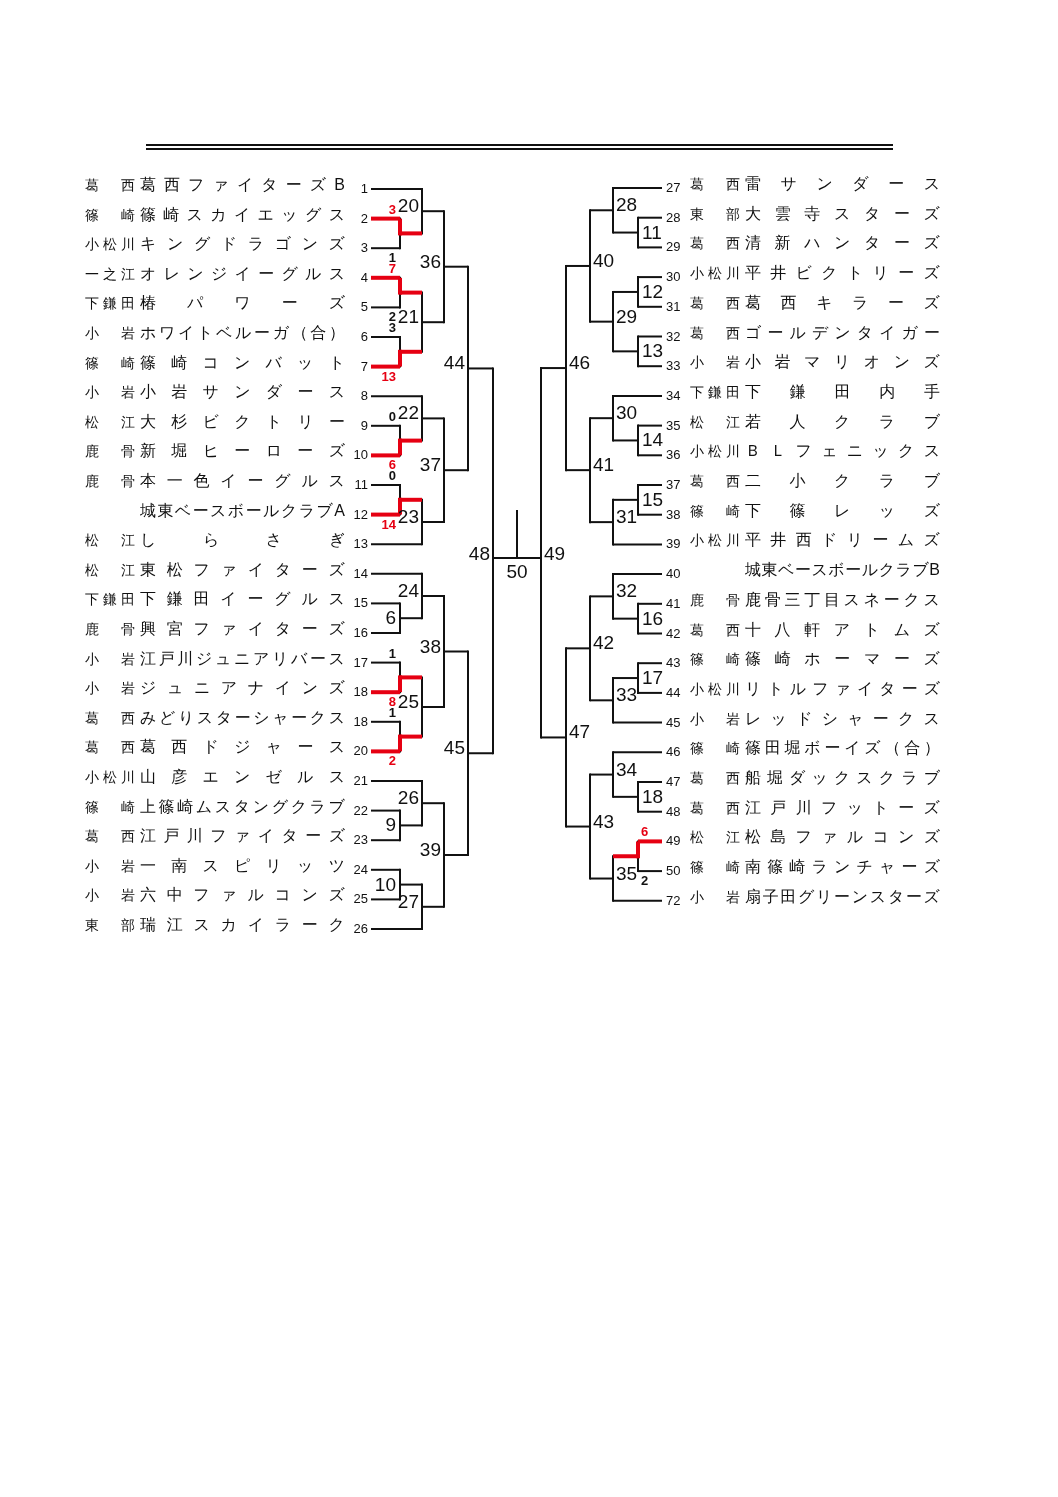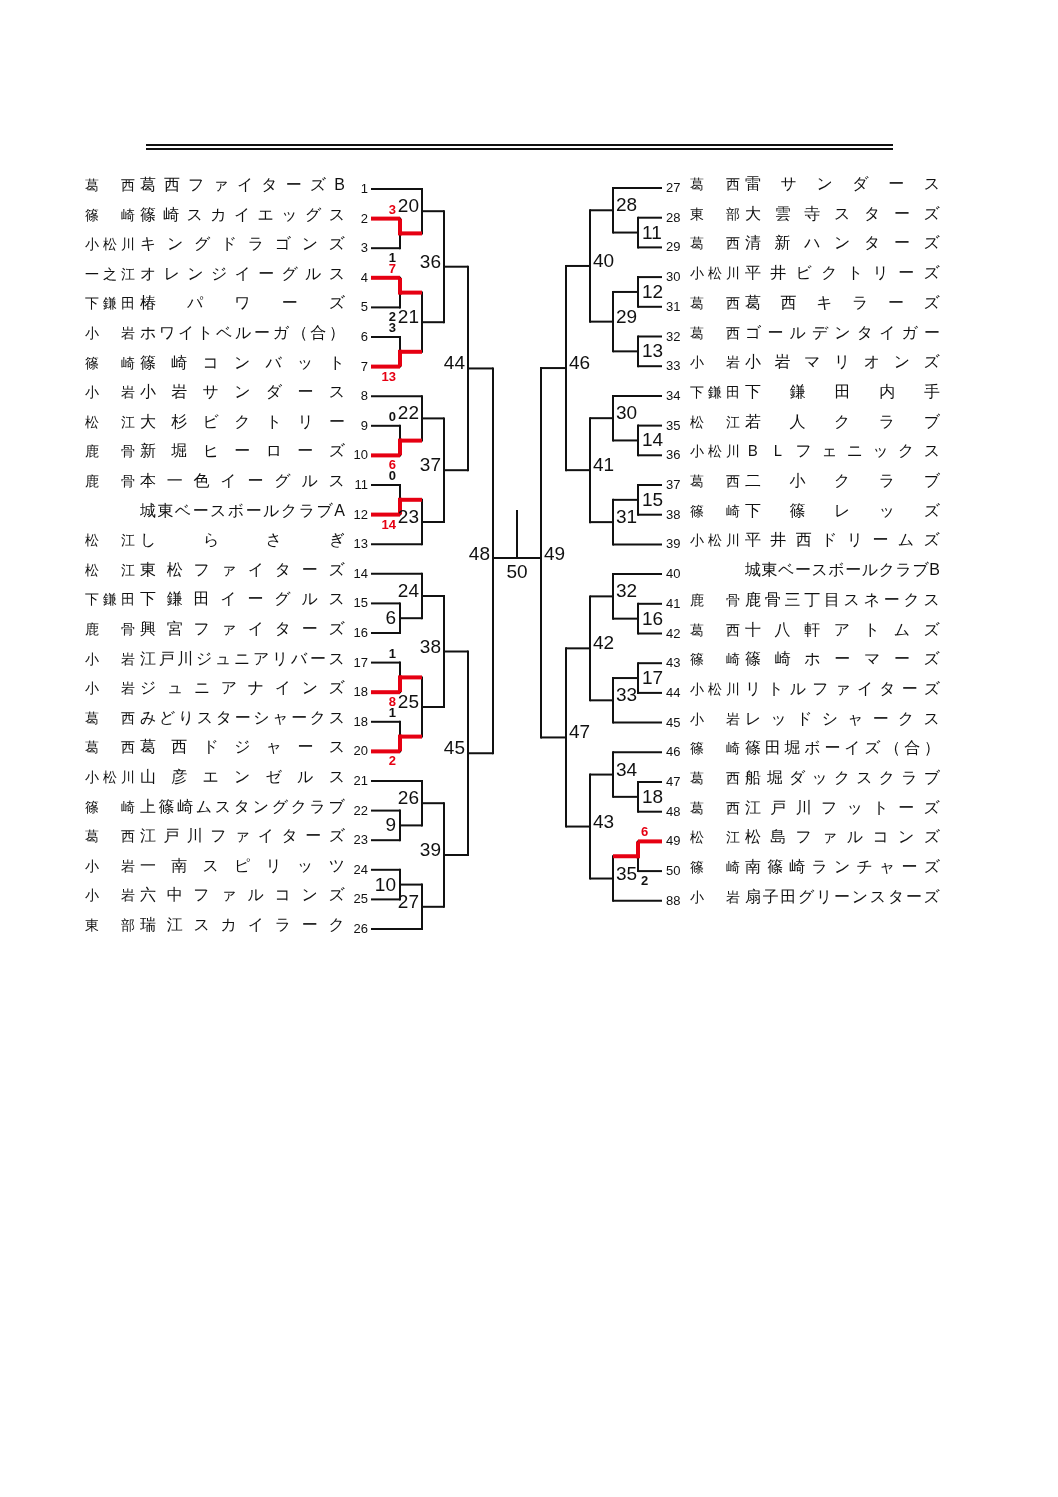--- a/index.html
+++ b/index.html
@@ -1000,21 +1000,21 @@
         <span>田</span>
         <span>グ</span>
         <span>リ</span>
         <span>ー</span>
         <span>ン</span>
         <span>ス</span>
         <span>タ</span>
         <span>ー</span>
         <span>ズ</span>
       </div>
-      <div class="tnum" style="left: 666px; width: 32px; top: 893.8px; text-align: left;">88</div>
+      <div class="tnum" style="left: 666px; width: 32px; top: 893.8px; text-align: left;">72</div>
       <div class="score" style="left: 366px; width: 30px; top: 202.6px; text-align: right; color: rgb(230, 0, 18);">3</div>
       <div class="score" style="left: 366px; width: 30px; top: 251.2px; text-align: right; color: rgb(17, 17, 17);">1</div>
       <div class="score" style="left: 366px; width: 30px; top: 261.8px; text-align: right; color: rgb(230, 0, 18);">7</div>
       <div class="score" style="left: 366px; width: 30px; top: 310.4px; text-align: right; color: rgb(17, 17, 17);">2</div>
       <div class="score" style="left: 366px; width: 30px; top: 321px; text-align: right; color: rgb(17, 17, 17);">3</div>
       <div class="score" style="left: 366px; width: 30px; top: 369.6px; text-align: right; color: rgb(230, 0, 18);">13</div>
       <div class="score" style="left: 366px; width: 30px; top: 409.8px; text-align: right; color: rgb(17, 17, 17);">0</div>
       <div class="score" style="left: 366px; width: 30px; top: 458.4px; text-align: right; color: rgb(230, 0, 18);">6</div>
       <div class="score" style="left: 366px; width: 30px; top: 469px; text-align: right; color: rgb(17, 17, 17);">0</div>
       <div class="score" style="left: 366px; width: 30px; top: 517.6px; text-align: right; color: rgb(230, 0, 18);">14</div>

